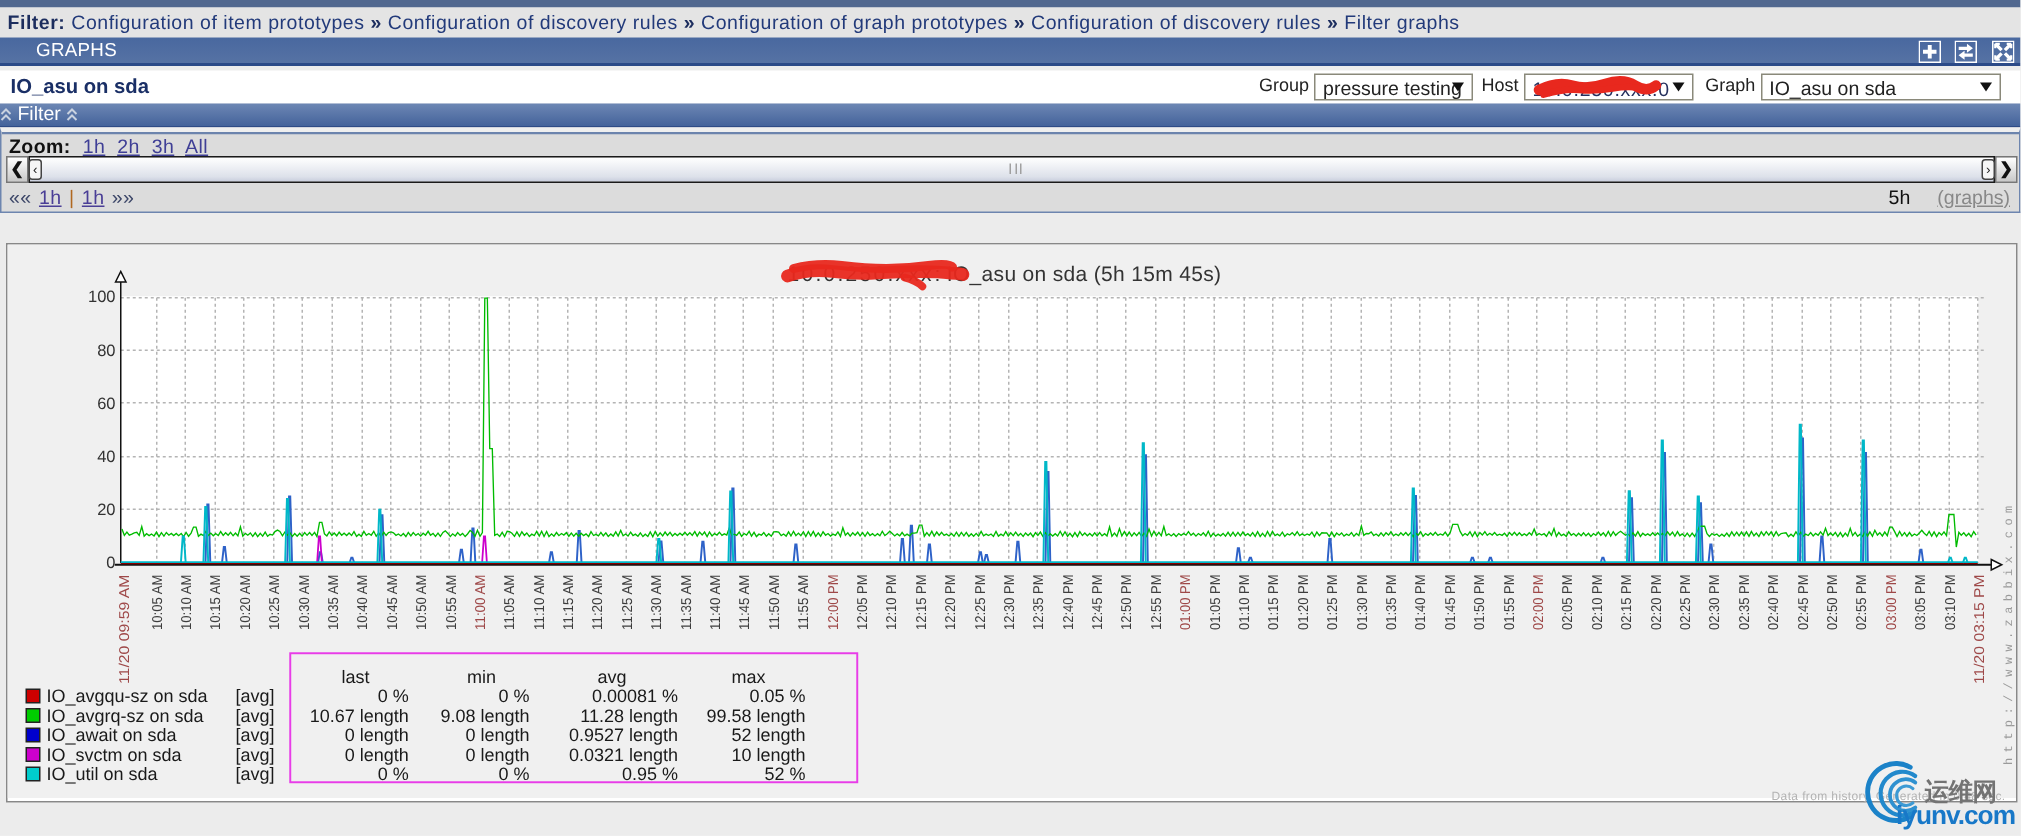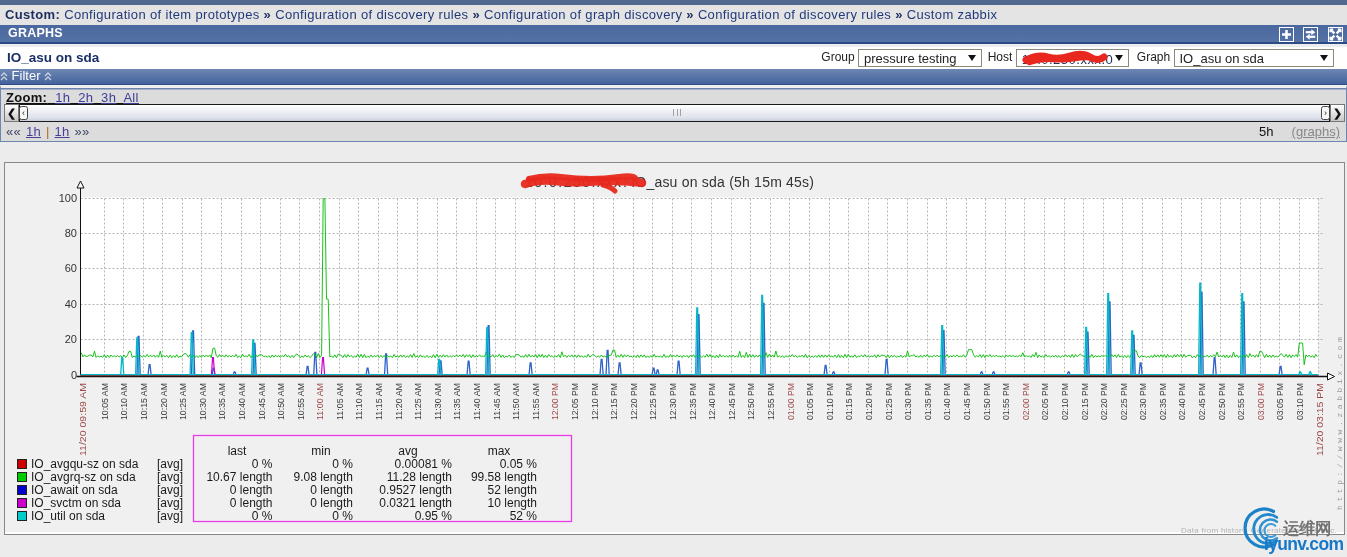--- a/index.html
+++ b/index.html
@@ -1,47 +1,47 @@
 <!DOCTYPE html>
 <html><head><meta charset="utf-8"><style>
 * { margin:0; padding:0; box-sizing:border-box; }
 body { width:1347px; height:557px; background:#ececec; font-family:"Liberation Sans",sans-serif; position:relative; overflow:hidden; }
 a { text-decoration:underline;margin-top:32px; }
 .topstrip { position:absolute; left:0; top:0; width:1347px; height:5px; background:#51688f; }
 .history { position:absolute; left:0; top:5px; width:1347px; height:20px; background:#e4e4e4; font-size:13px; letter-spacing:0.35px; color:#1c2d5e; line-height:20px; padding-left:5px; }
 .history a { color:#223a7a; text-decoration:none; }
-.gbar { position:absolute; left:0; top:25px; width:1347px; height:19px; background:linear-gradient(#49689f,#5672a4); border-bottom:2px solid #2b4a88; color:#fff; font-weight:bold; font-size:12.5px; line-height:16px; padding-left:8px; letter-spacing:0.2px; }
+.gbar { position:absolute; left:0; top:25px; width:1347px; height:19px; background:linear-gradient(#49689f,#5672a4); border-bottom:2px solid #2b4a88; color:#fff; font-weight:normal; font-size:12.5px; line-height:16px; padding-left:24px; letter-spacing:0.2px; }
 .gicons { position:absolute; right:4px; top:2px; }
 .titlerow { position:absolute; left:0; top:47px; width:1347px; height:22px; background:#ffffff; }
 .gtitle { position:absolute; left:7px; top:3px; font-size:13.5px; font-weight:bold; color:#1a2f66; }
 .selects { position:absolute; right:13.5px; top:2px; font-size:12px; color:#222; }
 .sel { display:inline-block; border:1px solid #8a897a; background:#fff; height:17.5px; font-size:13px; position:relative; vertical-align:middle; padding:1px 16px 0 5px; color:#222; white-space:nowrap; overflow:hidden; }
 .sel .arr { position:absolute; right:5px; top:5px; width:0; height:0; border-left:4px solid transparent; border-right:4px solid transparent; border-top:6.5px solid #111; }
 .filterbar { position:absolute; left:0; top:69px; width:1347px; height:16px; background:linear-gradient(#6d87b4,#44639b); border-bottom:1px solid #2e4b86; color:#fff; font-size:13px; text-align:left; line-height:14px; }
 .filterbar svg { vertical-align:-1px; }
 .zoomsec { position:absolute; left:0; top:85px; width:1347px; height:56.5px; background:#dcdcdc; border:1px solid #6d85af; border-top:3px solid #efefef; box-shadow:inset 0 1.5px 0 #6c84ad; }
-.zoomrow { position:absolute; left:5px; top:2px; font-size:13px; color:#111; word-spacing:4px; letter-spacing:0.3px;text-decoration:underline; }
+.zoomrow { position:absolute; left:5px; top:2px; font-size:13px; color:#111; word-spacing:4px; letter-spacing:0.3px; }
 .zoomrow a { color:#3f3f96; }
 .dates { position:absolute; right:4px; top:2px; font-size:13px; color:#1c2d5e; letter-spacing:0.55px; }
 .sbar { position:absolute; left:3px; top:16px; width:1341px; height:18px; }
 .sbtn { position:absolute; top:0; width:15px; height:18px; background:linear-gradient(#ffffff,#c8c8c8); border:1px solid #777; font-size:11px; font-weight:bold; line-height:16px; text-align:center; color:#111; }
 .strack { position:absolute; left:15px; top:0; width:1311px; height:18px; background:linear-gradient(#ffffff,#dde1ea 80%,#c9cedd); border:1.5px solid #1a1a1a; }
 .stab { position:absolute; top:0.5px; width:9px; height:14px; background:#f6f6f6; border:1.5px solid #444; border-radius:2.5px; font-size:9px; line-height:12px; text-align:center; color:#222; }
 .grip { position:absolute; left:653px; top:4px; width:8px; height:7px; border-left:1px solid #a0a0a0; border-right:1px solid #a0a0a0; }
 .grip:before { content:""; position:absolute; left:3px; top:0; width:1px; height:7px; background:#a0a0a0; }
 .linksrow { position:absolute; left:5px; top:35.5px; font-size:13px; color:#3c4668; word-spacing:1px; letter-spacing:0.3px;text-align:center; }
 .linksrow a { color:#4a3e96; }
 .fixedrow { position:absolute; right:6px; top:35.5px; font-size:13px; color:#111; }
 .fixedrow a { color:#888; }
 .chartbox { position:absolute; left:4px; top:162px; width:1341px; height:372.5px; background:#fff; border:1px solid #888; }
 .genmsg { position:absolute; right:10px; top:526px; font-size:8px; color:#b3b3b3; letter-spacing:0.25px; z-index:4; white-space:nowrap; }
 .wm { position:absolute; left:1190px; top:500px; width:157px; height:57px; z-index:5; overflow:hidden; }
 </style></head><body>
 <div class="topstrip"></div>
-<div class="history"><b>Custom:</b> <a href="#">Configuration of item prototypes</a> <b>»</b> <a href="#">Configuration of discovery rules</a> <b>»</b> <a href="#">Configuration of graph discovery</a> <b>»</b> <a href="#">Configuration of discovery rules</a> <b>»</b> <a href="#">Custom zabbix</a></div>
+<div class="history"><b>Filter:</b> <a href="#">Configuration of item prototypes</a> <b>»</b> <a href="#">Configuration of discovery rules</a> <b>»</b> <a href="#">Configuration of graph prototypes</a> <b>»</b> <a href="#">Configuration of discovery rules</a> <b>»</b> <a href="#">Filter graphs</a></div>
 <div class="gbar">GRAPHS
 <span class="gicons">
 <svg width="15" height="15" viewBox="0 0 15 15">
         <rect x="0.5" y="0.5" width="14" height="14" fill="none" stroke="#fff"></rect>
         <path d="M7.5 3v9M3 7.5h9" stroke="#fff" stroke-width="2.6"></path>
       </svg>
 <svg width="15" height="15" style="margin-left:5.4px" viewBox="0 0 15 15">
         <rect x="0.5" y="0.5" width="14" height="14" fill="none" stroke="#fff"></rect>
         <path d="M2.8 5.2h6" stroke="#fff" stroke-width="2.2"></path>
         <path d="M8.3 2.2l4 3l-4 3z" fill="#fff"></path>
@@ -49,21 +49,21 @@
         <path d="M6.7 6.8l-4 3l4 3z" fill="#fff"></path>
       </svg>
 <svg width="15" height="15" style="margin-left:6.4px" viewBox="0 0 15 15">
         <rect x="0.5" y="0.5" width="14" height="14" fill="none" stroke="#fff"></rect>
         <path d="M2.6 2.6l3.8 3.8M12.4 2.6L8.6 6.4M2.6 12.4l3.8-3.8M12.4 12.4L8.6 8.6" stroke="#fff" stroke-width="2.3"></path>
         <path d="M2.2 2.2h3M2.2 2.2v3M12.8 2.2h-3M12.8 2.2v3M2.2 12.8h3M2.2 12.8v-3M12.8 12.8h-3M12.8 12.8v-3" stroke="#fff" stroke-width="1.5"></path>
       </svg>
 </span></div>
 <div class="titlerow">
 <span class="gtitle">IO_asu on sda</span>
-<span class="selects">Group&nbsp;<span class="sel" style="width:124px;margin-right:2.3px;">pressure testing<span class="arr"></span></span> Host&nbsp;<span class="sel" style="width:113.5px;margin-right:4.3px;"><span style="position:absolute;left:5px;top:1.5px;color:#25305e;letter-spacing:0.5px;">10.0.250.xxx.0</span><svg width="95" height="16" style="position:absolute;left:0;top:0">
+<span class="selects">Group&nbsp;<span class="sel" style="width:106px;margin-right:2.3px;">pressure testing<span class="arr"></span></span> Host&nbsp;<span class="sel" style="width:113.5px;margin-right:4.3px;"><span style="position:absolute;left:5px;top:1.5px;color:#25305e;letter-spacing:0.5px;">10.0.250.xxx.0</span><svg width="95" height="16" style="position:absolute;left:0;top:0">
           <path d="M9 10 q12,-6 22,-3 t22,-1 t20,1 t14,0" stroke="#e8281e" stroke-width="7" fill="none" stroke-linecap="round"></path>
           <path d="M12 13 q14,-4 24,-3 t22,-1 t18,0" stroke="#e8281e" stroke-width="4.5" fill="none" stroke-linecap="round"></path>
         </svg><span class="arr"></span></span> Graph&nbsp;<span class="sel" style="width:160px;">IO_asu on sda<span class="arr"></span></span></span>
 </div>
 <div class="filterbar"><svg width="8" height="9" viewBox="0 0 8 9">
       <path d="M1 4 L4 1 L7 4 M1 8 L4 5 L7 8" stroke="#c9d2e0" stroke-width="1.3" fill="none"></path>
     </svg> Filter <svg width="8" height="9" viewBox="0 0 8 9">
       <path d="M1 4 L4 1 L7 4 M1 8 L4 5 L7 8" stroke="#c9d2e0" stroke-width="1.3" fill="none"></path>
     </svg></div>
 <div class="zoomsec">

